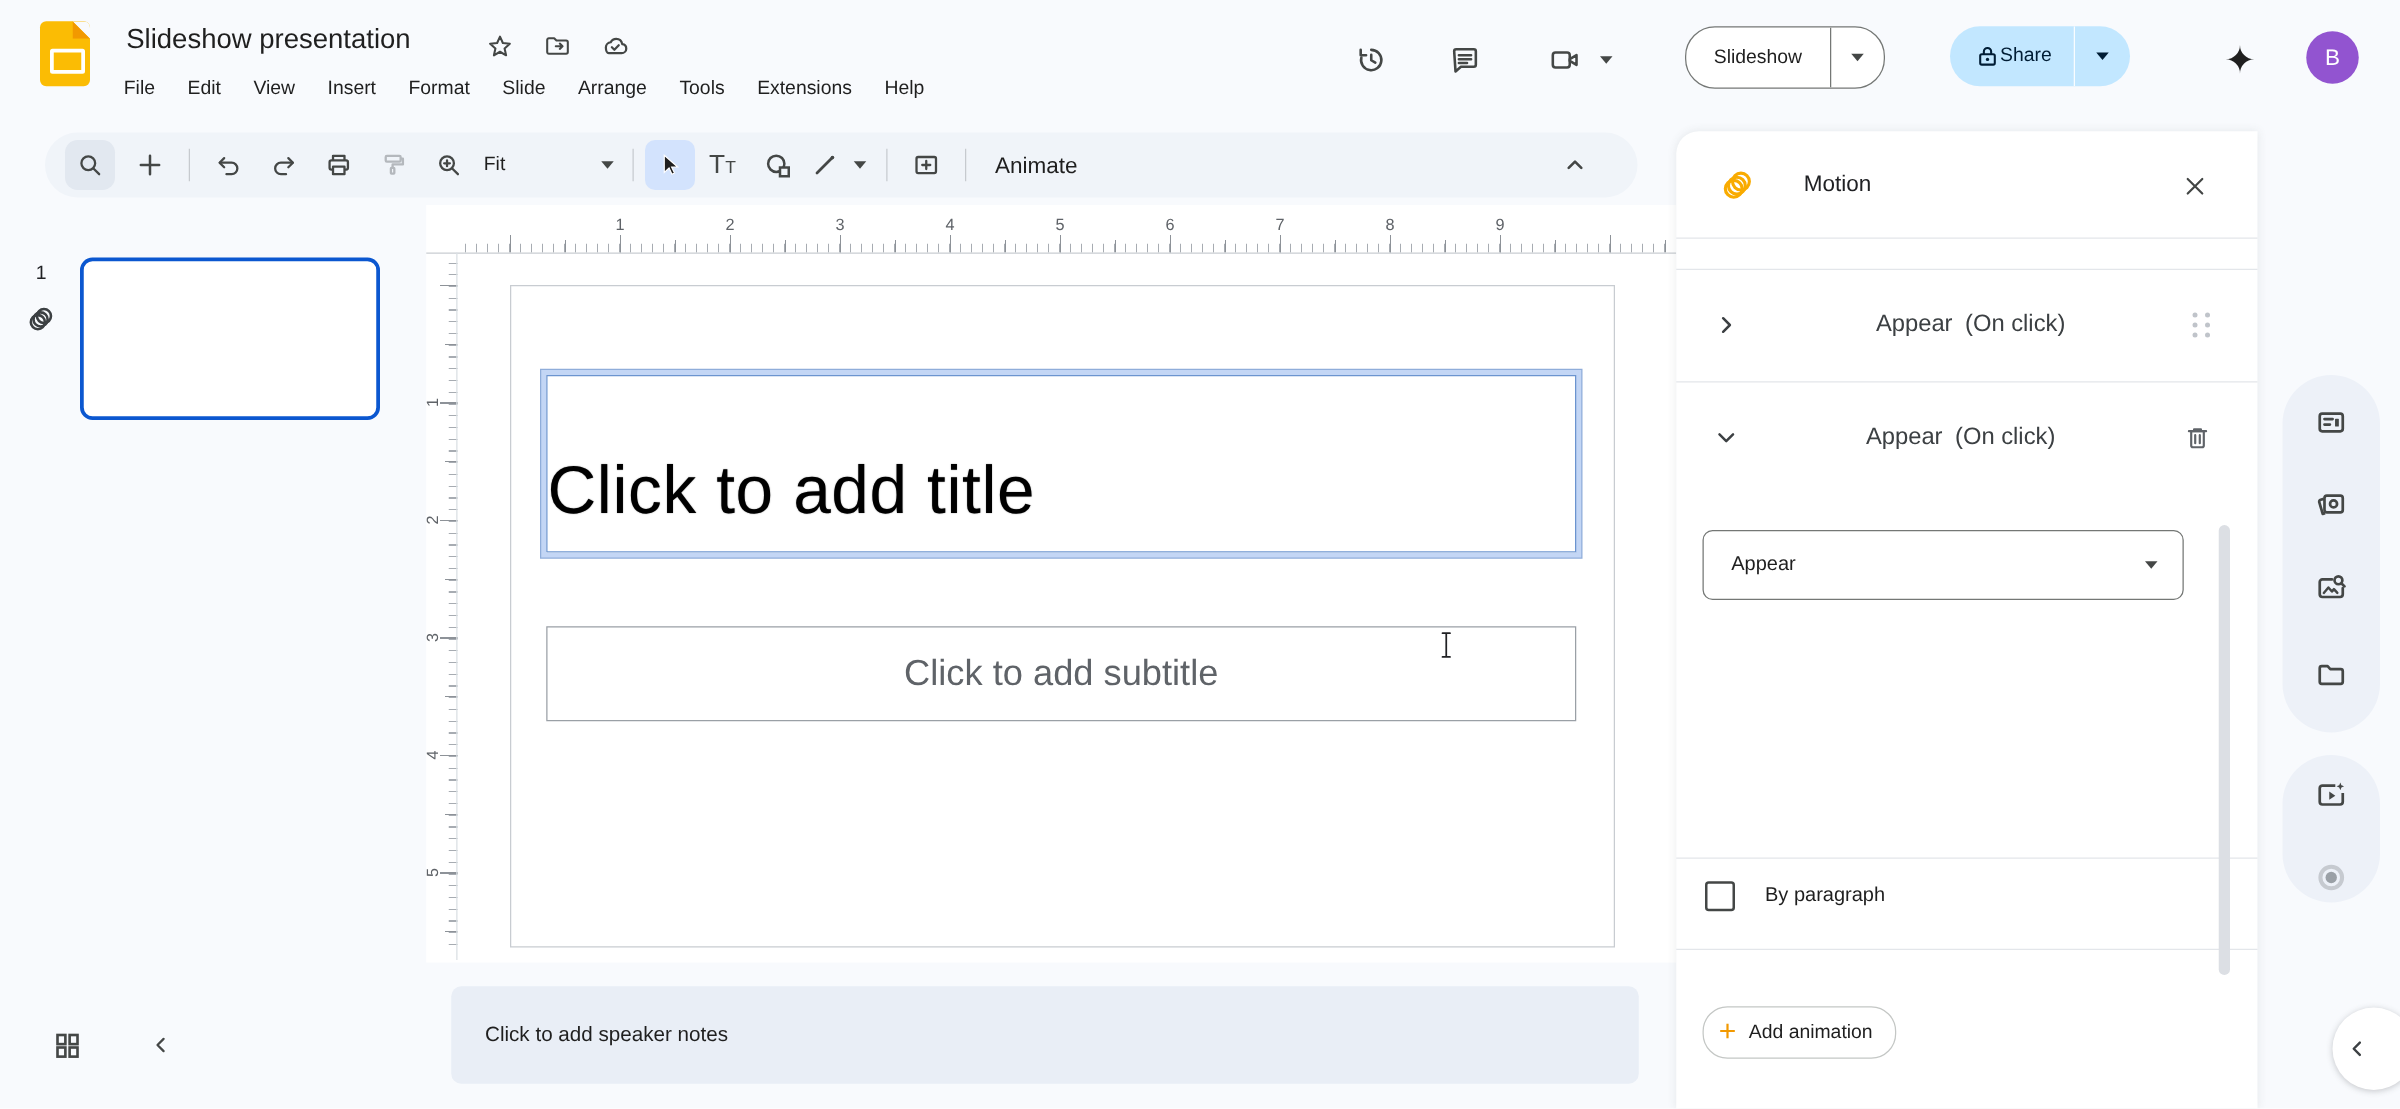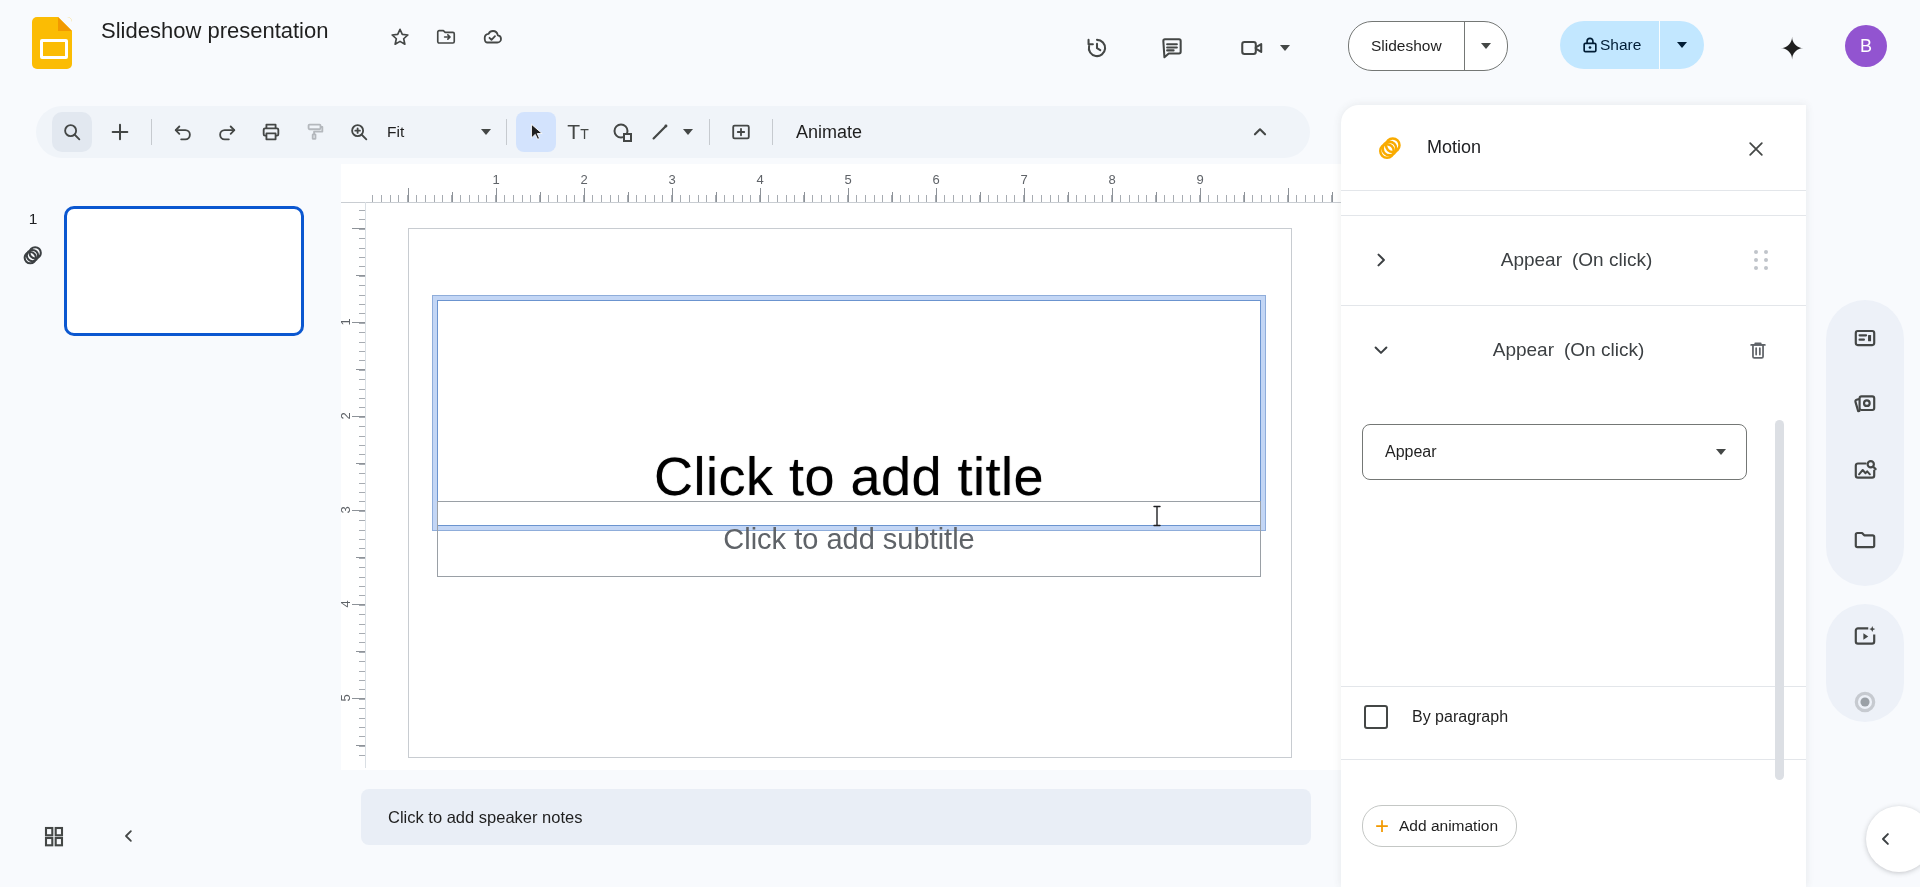--- a/index.html
+++ b/index.html
@@ -65,34 +65,34 @@
     background:
       repeating-linear-gradient(to right,#8d9298 0 1px,transparent 1px 88px) 36px 0/100% 100% no-repeat padding-box,
       repeating-linear-gradient(to right,#8d9298 0 1px,transparent 1px 44px) 80px 4px/100% 10px no-repeat padding-box,
       repeating-linear-gradient(to right,#a7acb2 0 1px,transparent 1px 8.8px) 0 7px/100% 7px no-repeat padding-box;}
   .vticks{position:absolute;left:11px;top:46px;width:14px;height:548px;
     background:
       repeating-linear-gradient(to bottom,#8d9298 0 1px,transparent 1px 94px) 0 18px/100% 100% no-repeat padding-box,
       repeating-linear-gradient(to bottom,#8d9298 0 1px,transparent 1px 47px) 4px 65px/10px 100% no-repeat padding-box,
       repeating-linear-gradient(to bottom,#a7acb2 0 1px,transparent 1px 9.4px) 7px 0/7px 100% no-repeat padding-box;}
   .slide{position:absolute;left:67px;top:64px;width:884px;height:530px;background:#fff;border:1px solid #c8ccd1;box-sizing:border-box;}
-  .title-box{position:absolute;left:28px;top:71px;width:824px;height:226px;border:1px solid #6b94cf;box-shadow:0 0 0 4px #c3d6f5,0 0 0 5px #8fadda;display:flex;align-items:flex-end;justify-content:center;box-sizing:border-box;}
+  .title-box{position:absolute;left:28px;top:71px;width:824px;height:142px;border:1px solid #6b94cf;box-shadow:0 0 0 4px #c3d6f5,0 0 0 5px #8fadda;display:flex;align-items:flex-end;box-sizing:border-box;}
   .title-text{font-size:54px;color:#000;letter-spacing:.5px;padding-bottom:18px;text-shadow:0 0 1px rgba(0,0,0,.55);}
   .subtitle-box{position:absolute;left:28px;top:272px;width:824px;height:76px;border:1.5px solid #9aa0a6;display:flex;align-items:center;justify-content:center;box-sizing:border-box;}
   .subtitle-text{font-size:29px;color:#5f6368;}
   .ibeam{position:absolute;left:742px;top:275px;width:12px;height:24px;}
   .notes-handle{position:absolute;left:459px;top:588px;width:74px;height:4px;background:#3c4043;border-radius:2px;}
-  .notes-bar{position:absolute;left:361px;top:789px;width:950px;height:56px;background:var(--c-notes_bg,#e9eef6);border-radius:8px;display:flex;align-items:center;padding-left:27px;box-sizing:border-box;}
+  .notes-bar{position:absolute;left:361px;top:789px;width:950px;height:78px;background:var(--c-notes_bg,#e9eef6);border-radius:8px;display:flex;align-items:center;padding-left:27px;box-sizing:border-box;}
   .notes-bar span{font-size:16.5px;color:#1f1f1f;}
 
   
   .panel{position:absolute;left:1341px;top:105px;width:465px;height:782px;background:#fff;border-top-left-radius:18px;box-shadow:0 0 8px rgba(60,64,67,.10);}
   .panel-header{position:absolute;left:0;top:0;width:100%;height:85px;display:flex;align-items:center;}
   .panel-header .picon{margin-left:34px;}
-  .panel-title{margin-left:22px;font-size:18px;font-weight:500;color:#202124;}
+  .panel-title{margin-left:38px;font-size:18px;font-weight:500;color:#202124;}
   .panel-close{position:absolute;right:28px;top:22px;width:44px;height:44px;display:flex;align-items:center;justify-content:center;border-radius:50%;}
   .pdiv{position:absolute;left:0;width:100%;height:1px;background:#e3e6ea;}
   .anim-row{position:absolute;left:0;width:100%;height:90px;display:flex;align-items:center;}
   .anim-row .chev{margin-left:22px;width:36px;height:36px;display:flex;align-items:center;justify-content:center;}
   .anim-row .rlabel{flex:1;text-align:center;font-size:19px;color:#3c4043;}
   .anim-row .rlabel .trig{margin-left:10px;}
   .rowbtn{width:40px;height:40px;display:flex;align-items:center;justify-content:center;margin-right:28px;}
   .dots{display:grid;grid-template-columns:4px 4px;grid-gap:4px 6px;margin-right:38px;}
   .dots i{width:4px;height:4px;border-radius:50%;background:#c0c4ca;}
   .select{position:absolute;left:21px;width:385px;height:56px;border:1px solid #747775;border-radius:8px;display:flex;align-items:center;justify-content:space-between;padding:0 20px 0 22px;box-sizing:border-box;background:#fff;}
@@ -135,20 +135,32 @@
             <path d="M10.5 12h5.5M14 9.7l2.4 2.3-2.4 2.3" stroke-linecap="round"></path>
           </svg>
       </div>
       <div class="tbtn">
         <svg width="24" height="24" viewBox="0 0 24 24" class="ic" fill="none" stroke="currentColor" stroke-width="1.8" stroke-linejoin="round">
             <path d="M7 17.5h10.3c2 0 3.7-1.6 3.7-3.6 0-1.9-1.4-3.4-3.2-3.6C17.3 7.7 15.3 6 13 6c-1.9 0-3.6 1.1-4.4 2.8C6.4 9 4.7 10.8 4.7 13c0 2.5 1 4.5 2.3 4.5z"></path>
             <path d="M9.5 12.8l2 2 3.5-3.6" stroke-linecap="round"></path>
           </svg>
       </div>
     </div>
+    <nav class="menubar">
+      <span class="menu-item">File</span>
+      <span class="menu-item">Edit</span>
+      <span class="menu-item">View</span>
+      <span class="menu-item">Insert</span>
+      <span class="menu-item">Format</span>
+      <span class="menu-item">Slide</span>
+      <span class="menu-item">Arrange</span>
+      <span class="menu-item">Tools</span>
+      <span class="menu-item">Extensions</span>
+      <span class="menu-item">Help</span>
+    </nav>
 
     <div class="tb-icon hist">
       <svg width="26" height="26" viewBox="0 0 24 24" class="ic" fill="none" stroke="currentColor" stroke-width="1.9" stroke-linecap="round" stroke-linejoin="round">
           <path d="M12 4.5a7.5 7.5 0 1 1-7.3 5.7"></path>
           <path d="M4.2 4.5v4h4"></path>
           <path d="M12 8.2v4l3 1.8"></path>
         </svg>
     </div>
     <div class="tb-icon comm">
       <svg width="26" height="26" viewBox="0 0 24 24" class="ic" fill="none" stroke="currentColor" stroke-width="1.9" stroke-linecap="round" stroke-linejoin="round">

